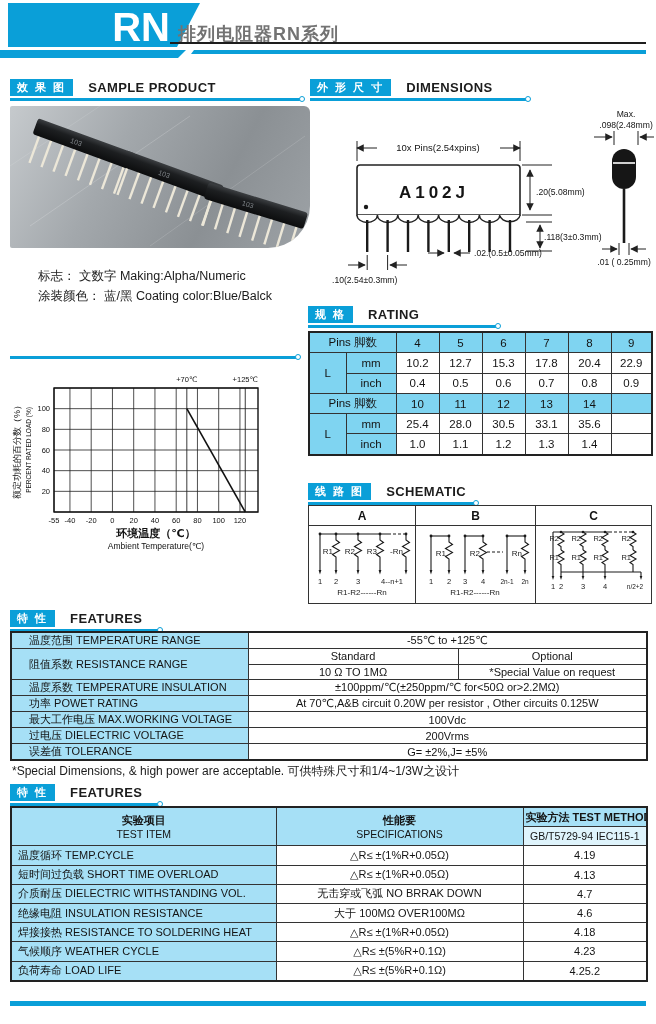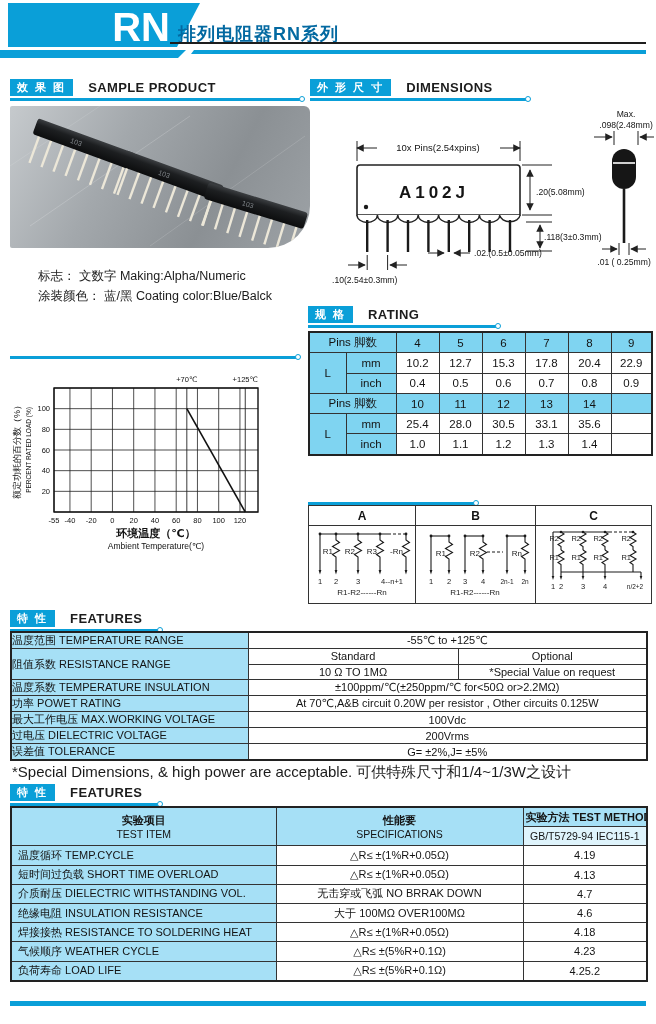--- a/index.html
+++ b/index.html
@@ -6,21 +6,21 @@
     --accent:#0a9fd8; --navy:#16395f; --header_blue:#7fd4f1;
     --cell_blue:#a6e0f6; --subhdr_blue:#dff4fc; --border:#333333; --ink:#1b1b1b;
   }
   html,body{margin:0;padding:0;}
   body{width:656px;height:1024px;position:relative;background:#ffffff;overflow:hidden;
        font-family:"Liberation Sans","DejaVu Sans",sans-serif;color:var(--ink);}
   .abs{position:absolute;}
 
   
   .hdr-title{position:absolute;left:178px;top:22px;font-size:18px;font-weight:bold;
-             letter-spacing:1px;color:#0369a1;white-space:nowrap;}
+             letter-spacing:1px;color:#737373;white-space:nowrap;}
   .hdr-underline{position:absolute;left:170px;top:42px;width:476px;height:2px;background:#1d1d1d;}
 
   
   .badge{position:absolute;height:22px;}
   .badge-row{display:flex;align-items:center;height:17px;}
   .badge-box{background:var(--accent);color:#fff;font-weight:bold;font-size:11px;
              line-height:17px;padding:0 7px;letter-spacing:2px;white-space:nowrap;}
   .badge-slant{width:9px;background:var(--navy);transform:skewX(-26deg);margin-left:-3px;}
   .badge-label{font-size:13px;font-weight:bold;color:#1c1c1c;margin-left:9px;line-height:17px;
                white-space:nowrap;letter-spacing:.4px;}
@@ -39,28 +39,28 @@
   td,th{border:1px solid var(--border);font-weight:normal;text-align:center;
         padding:0 2px;overflow:hidden;white-space:nowrap;color:#141414;}
   .rating-table{left:308px;top:331px;width:343px;font-size:11.5px;border:2px solid #222;}
   .rating-table td,.rating-table th{height:19.3px;}
   .hb{background:var(--header_blue);}
   .schem-table{left:308px;top:505px;width:343px;border:1.5px solid var(--border);}
   .schem-table .sh{height:19px;font-weight:bold;font-size:12px;background:#fff;}
   .schem-table .sb{height:74px;padding:0;vertical-align:top;background:#fff;}
   .f1{left:10px;top:631px;width:636px;font-size:11px;border:2px solid #222;}
   .f1 td{height:14.6px;}
-  .f1 .lbl{background:var(--cell_blue);text-align:left;padding-left:0;}
+  .f1 .lbl{background:var(--cell_blue);text-align:left;padding-left:17px;}
   .f2{left:10px;top:806px;width:636px;font-size:11px;border:2px solid #222;}
   .f2 td{height:18.2px;}
   .f2 .lbl{background:var(--cell_blue);text-align:left;padding-left:6px;}
   .f2 .hc{background:var(--cell_blue);font-weight:bold;margin-left:37px;}
   .f2 .hc .en{font-weight:normal;font-size:10.5px;}
   .f2 .hc3b{background:var(--subhdr_blue);font-size:10.5px;}
-  .note{position:absolute;left:12px;top:763px;font-size:15px;color:#1b1b1b;white-space:nowrap;}
+  .note{position:absolute;left:12px;top:763px;font-size:12px;color:#1b1b1b;white-space:nowrap;}
   .bottom-bar{position:absolute;left:10px;top:1001px;width:636px;height:4.5px;background:var(--accent);}
   svg text{font-family:"Liberation Sans","DejaVu Sans",sans-serif;}
 </style>
 </head>
 <body>
 
 <svg class="abs" style="left:0;top:0" width="656" height="62">
   <polygon points="8,3 200,3 177,47 8,47" style="fill:var(--accent)"></polygon>
   <text x="170" y="41" text-anchor="end" font-size="40" font-weight="bold" fill="#ffffff">RN</text>
   <polygon points="0,50 186,50 178,58 0,58" style="fill:var(--accent)"></polygon>
@@ -94,20 +94,25 @@
   <div class="badge-label">RATING</div>
     </div>
   <div class="badge-line"></div>
     <div class="badge-dot"></div>
 </div>
 <div class="badge" style="left:10px;top:337px;width:288px">
   <div class="badge-line"></div>
     <div class="badge-dot"></div>
 </div>
 <div class="badge" style="left:308px;top:483px;width:168px">
+  <div class="badge-row">
+      <div class="badge-box">线 路 图</div>
+  <div class="badge-slant"></div>
+  <div class="badge-label">SCHEMATIC</div>
+    </div>
   <div class="badge-line"></div>
     <div class="badge-dot"></div>
 </div>
 <div class="badge" style="left:10px;top:610px;width:150px">
   <div class="badge-row">
       <div class="badge-box">特 性</div>
   <div class="badge-slant"></div>
   <div class="badge-label">FEATURES</div>
     </div>
   <div class="badge-line"></div>

